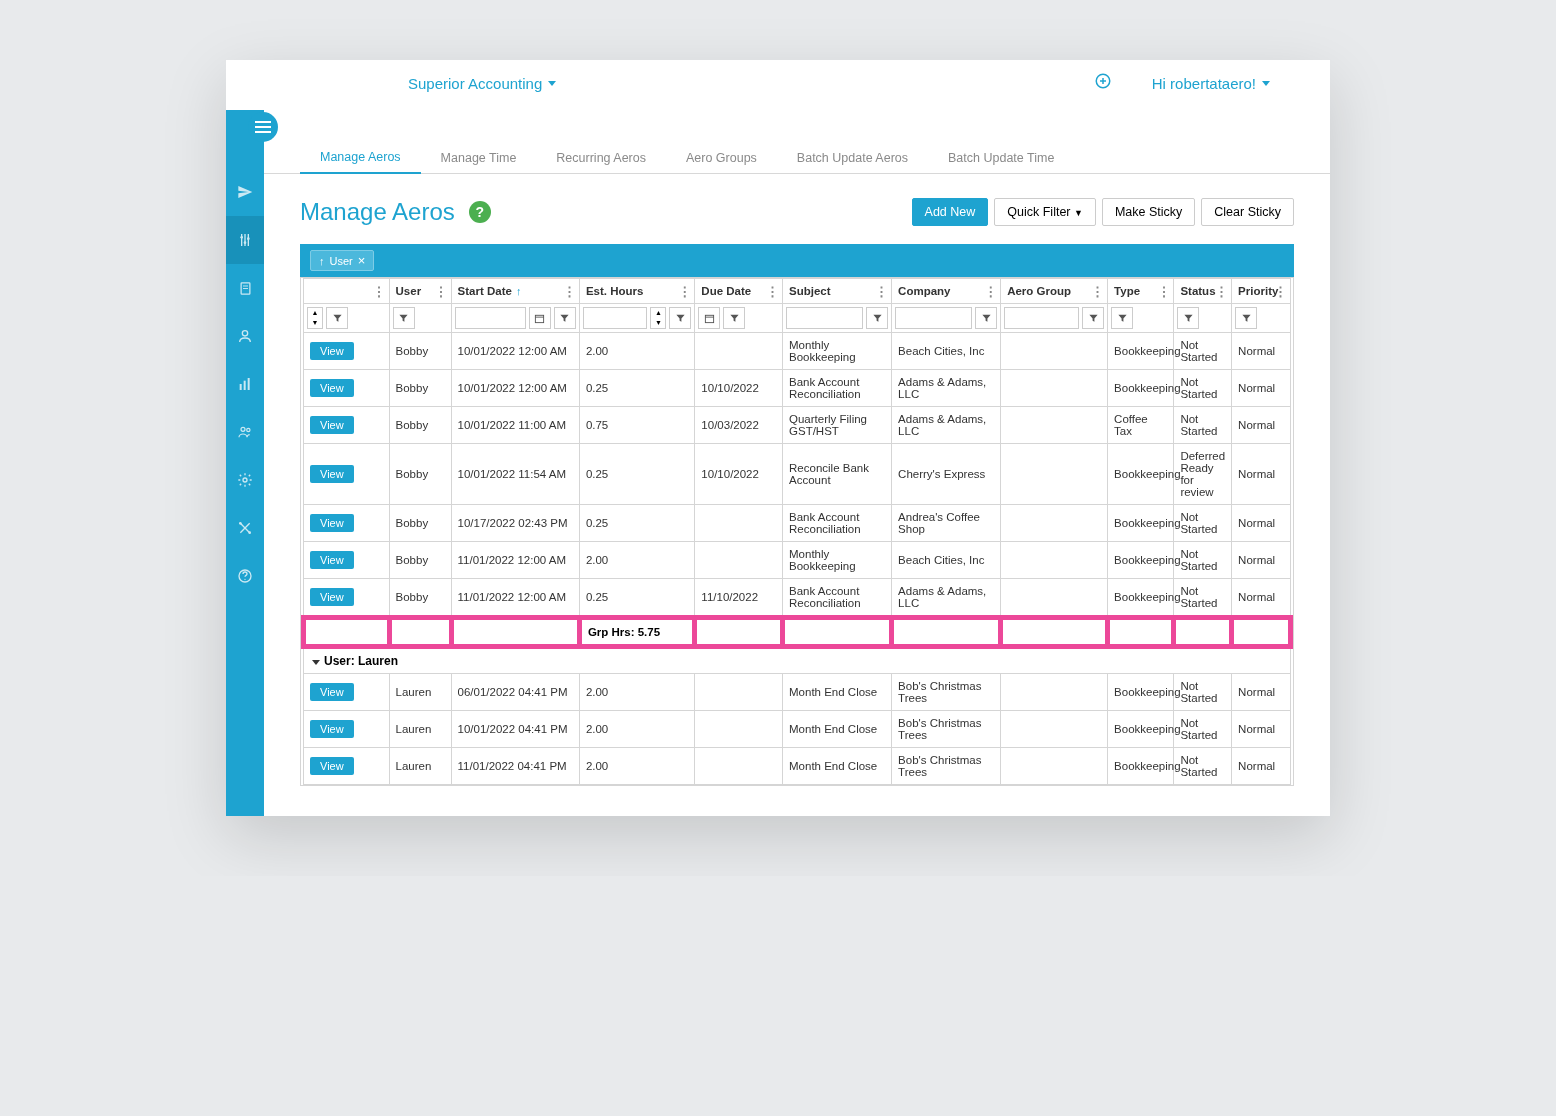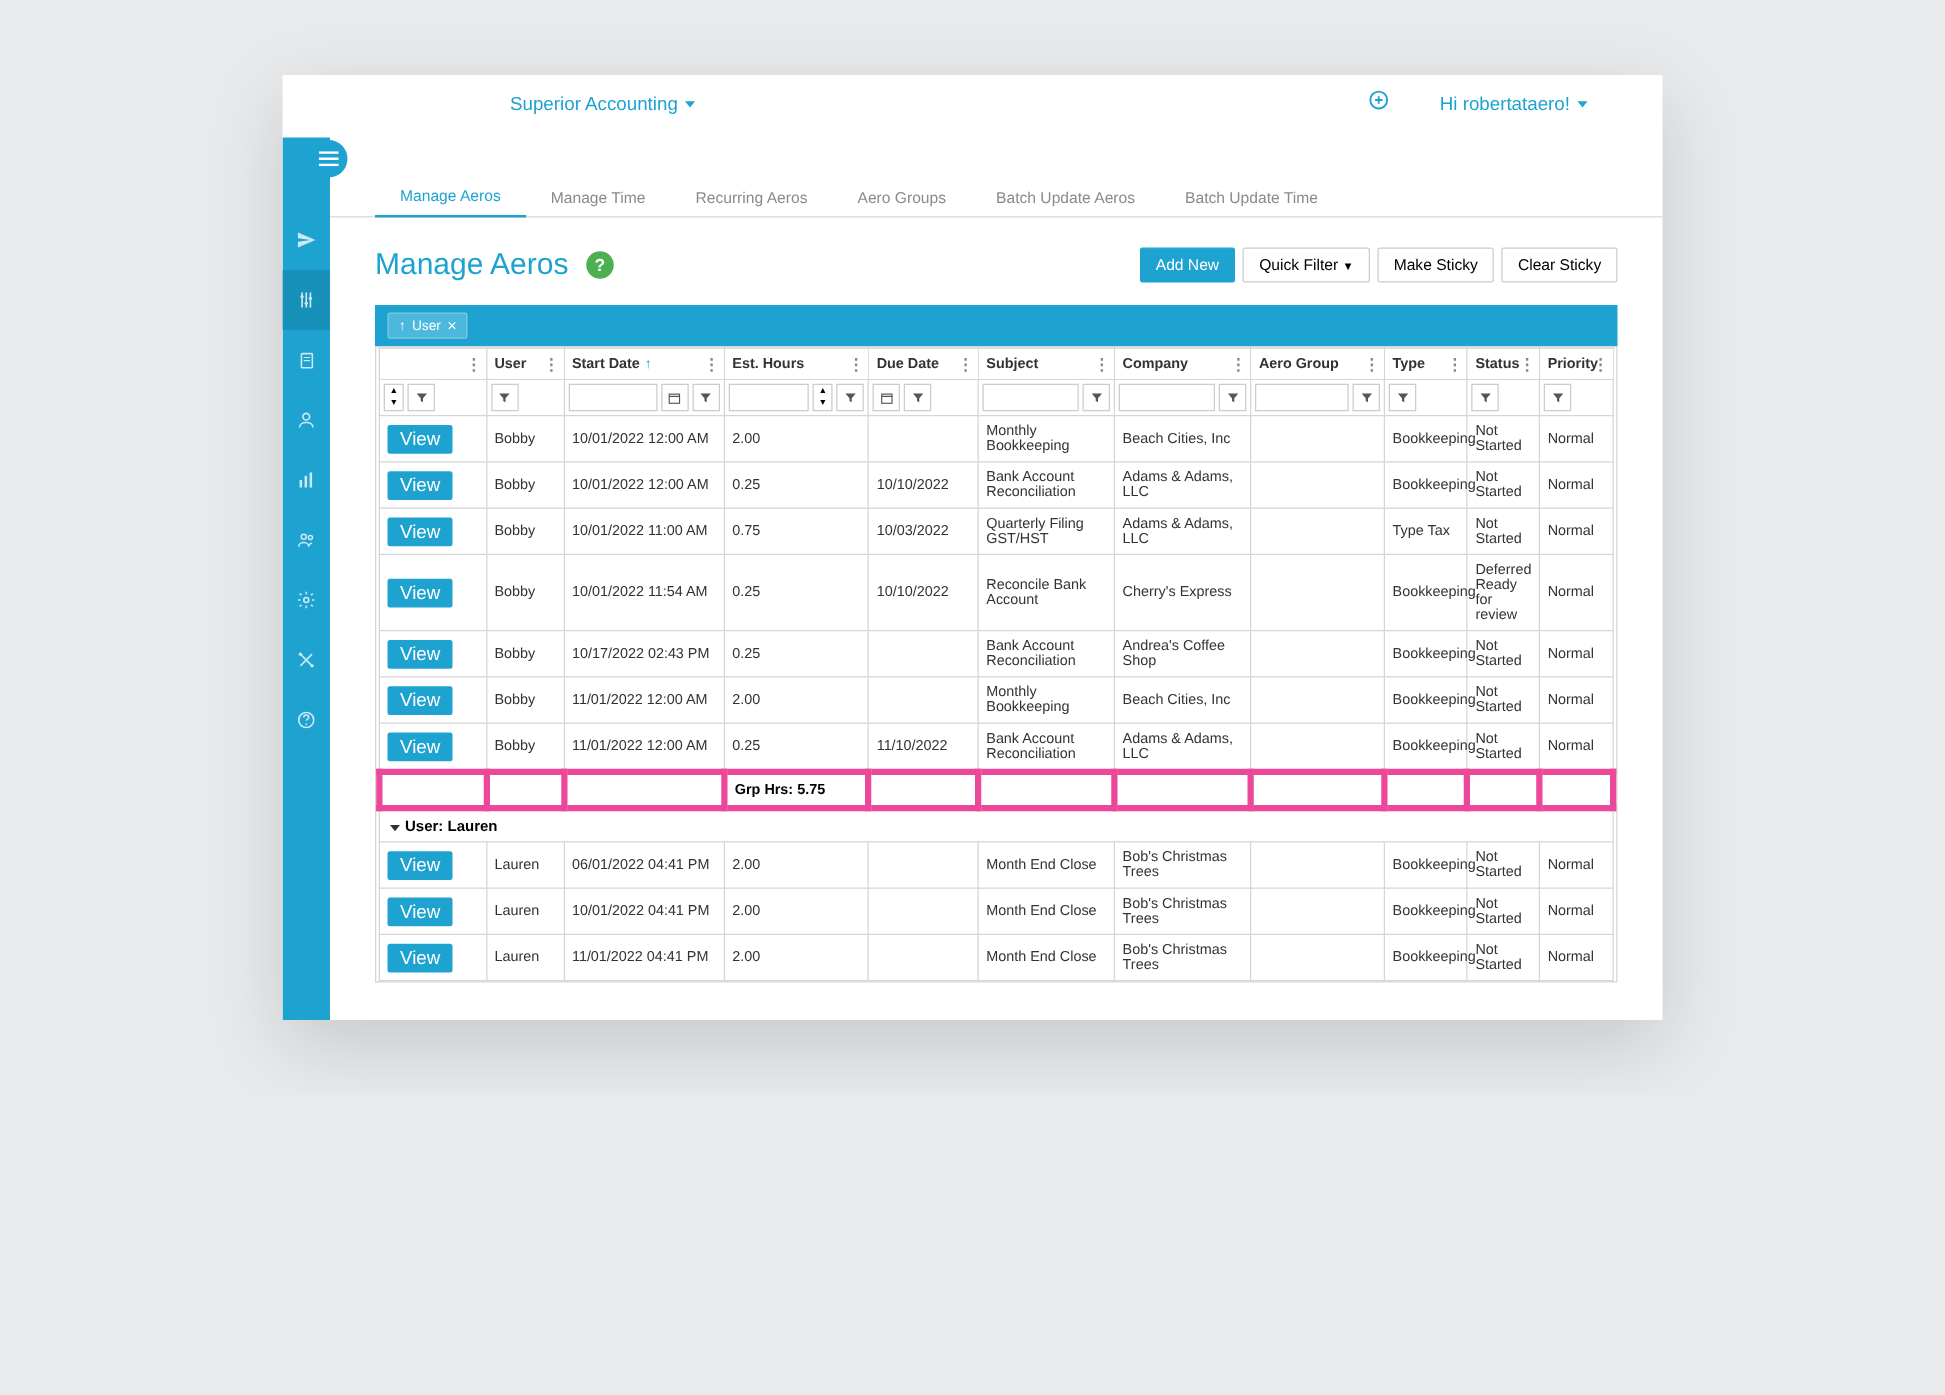--- a/index.html
+++ b/index.html
@@ -20,21 +20,21 @@
 .greeting { color: #1ea3d0; font-size: 15px; display: flex; align-items: center; gap: 6px; cursor: pointer; }
 .tabs { display: flex; padding-left: 36px; border-bottom: 1px solid #d8d8d8; height: 34px; align-items: flex-end; margin-top: 34px; }
 .tab { padding: 0 20px 8px; font-size: 12.5px; color: #8a8a8a; cursor: pointer; }
 .tab.active { color: #1ea3d0; border-bottom: 2px solid #1ea3d0; margin-bottom: -1px; font-weight: 500; }
 .page-header { display: flex; align-items: center; padding: 24px 36px 18px; }
 .page-title { font-size: 24px; color: #1ea3d0; font-weight: 400; }
 .help-icon { background: #4caf50; color: #fff; width: 22px; height: 22px; border-radius: 50%; display: inline-flex; align-items: center; justify-content: center; font-weight: bold; margin-left: 14px; cursor: pointer; font-size: 14px; }
 .header-btns { margin-left: auto; display: flex; gap: 6px; align-items: flex-end; }
 .btn { border: 1px solid #ccc; background: #fff; padding: 6px 12px; font-size: 12.5px; border-radius: 2px; cursor: pointer; }
 .btn-primary { background: #1ea3d0; color: #fff; border-color: #1ea3d0; }
-.btn-view { background: #1ea3d0; color: #fff; border: none; padding: 3px 10px; font-size: 15px; border-radius: 2px; cursor: pointer; }
+.btn-view { background: #1ea3d0; color: #fff; border: none; padding: 3px 10px; font-size: 11px; border-radius: 2px; cursor: pointer; }
 .chip-row { background: #1ea3d0; padding: 6px 10px; margin: 0 36px; }
 .chip { background: #4bb8dc; border: 1px solid #7dcce6; color: #fff; padding: 2px 8px; font-size: 11px; border-radius: 2px; display: inline-flex; align-items: center; gap: 5px; cursor: pointer; }
 .chip-x { cursor: pointer; font-size: 13px; }
 .grid { margin: 0 36px 30px; border: 1px solid #d5d5d5; font-size: 12px; }
 .grid table { width: 100%; border-collapse: collapse; table-layout: fixed; }
 .grid th { border: 1px solid #d5d5d5; background: #fff; font-weight: bold; font-size: 11.5px; text-align: left; padding: 6px 6px; position: relative; color: #333; }
 .grid th .dots { position: absolute; right: 3px; top: 6px; font-size: 13px; color: #888; cursor: pointer; line-height: 1; }
 .filter-row td { border: 1px solid #d5d5d5; padding: 3px; }
 .filter-cell { display: flex; gap: 3px; align-items: center; }
 .filter-input { border: 1px solid #ccc; height: 22px; flex: 1; min-width: 0; padding: 0 3px; font-size: 11px; }
@@ -370,21 +370,21 @@
             </tr>
             <tr class="data-row">
               <td><button class="btn-view">View</button></td>
               <td>Bobby</td>
               <td>10/01/2022 11:00 AM</td>
               <td>0.75</td>
               <td>10/03/2022</td>
               <td>Quarterly Filing GST/HST</td>
               <td>Adams &amp; Adams, LLC</td>
               <td></td>
-              <td>Type Tax</td>
+              <td>Coffee Tax</td>
               <td>Not Started</td>
               <td>Normal</td>
             </tr>
             <tr class="data-row">
               <td><button class="btn-view">View</button></td>
               <td>Bobby</td>
               <td>10/01/2022 11:54 AM</td>
               <td>0.25</td>
               <td>10/10/2022</td>
               <td>Reconcile Bank Account</td>

